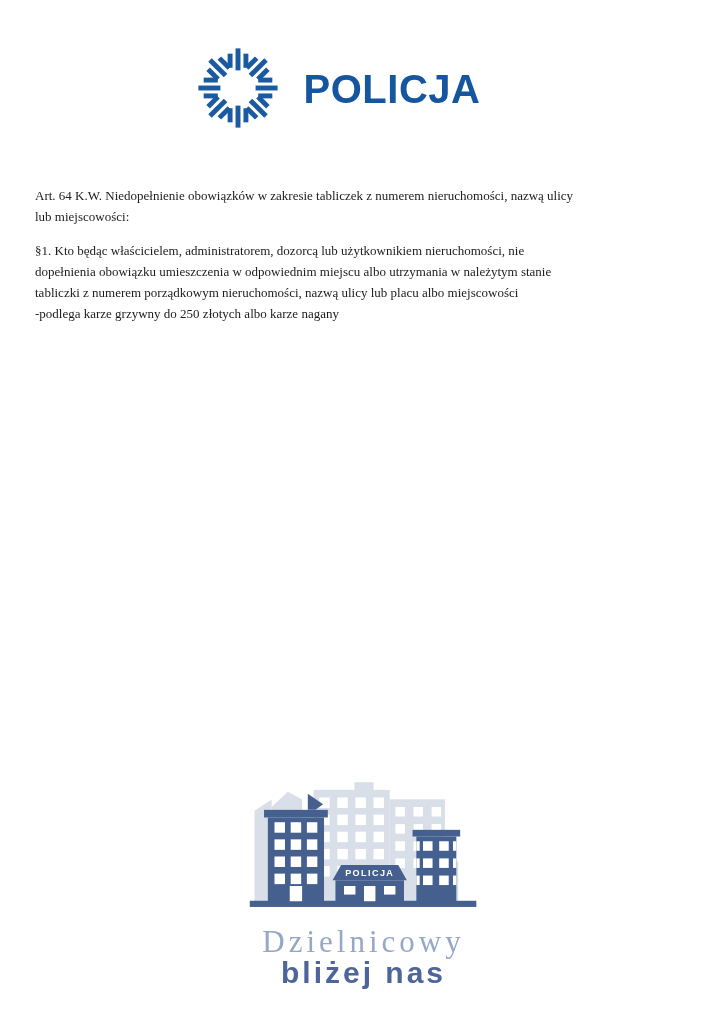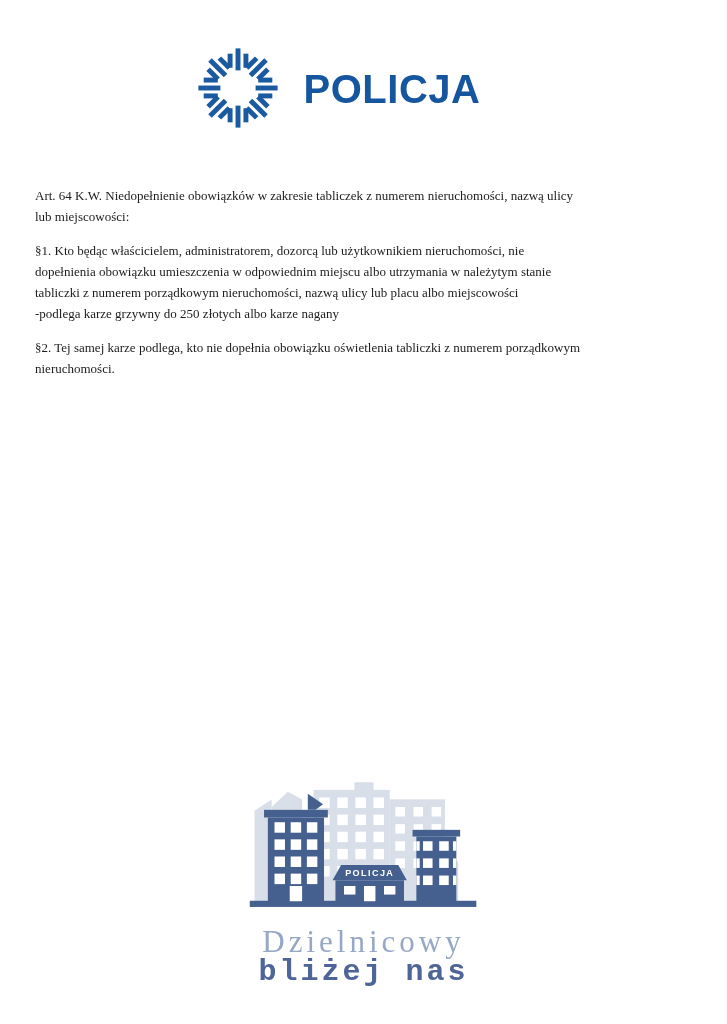--- a/index.html
+++ b/index.html
@@ -61,21 +61,21 @@
     margin-top: 15px;
     font-family: "Liberation Serif", serif;
     font-weight: 400;
     font-size: 31px;
     letter-spacing: 4px;
     color: #96a8c5;
     line-height: 1.05;
   }
   .tagline-2 {
     margin-top: -2px;
-    font-family: Liberation Mono, monospace;
+    font-family: Liberation Sans, sans-serif;
     font-weight: 700;
     font-size: 30px;
     letter-spacing: 3px;
     color: #4d6599;
     line-height: 1.05;
   }
 </style>
 </head>
 <body>
 
@@ -102,22 +102,20 @@
     <div class="wordmark">POLICJA</div>
   </header>
 
   <main class="doc-body">
     <p class="doc-par">Art. 64 K.W. Niedopełnienie obowiązków w zakresie tabliczek z numerem nieruchomości, nazwą ulicy
 lub miejscowości:</p>
     <p class="doc-par">§1. Kto będąc właścicielem, administratorem, dozorcą lub użytkownikiem nieruchomości, nie
 dopełnienia obowiązku umieszczenia w odpowiednim miejscu albo utrzymania w należytym stanie
 tabliczki z numerem porządkowym nieruchomości, nazwą ulicy lub placu albo miejscowości
 -podlega karze grzywny do 250 złotych albo karze nagany</p>
-    <p class="doc-par">§2. Tej samej karze podlega, kto nie dopełnia obowiązku oświetlenia tabliczki z numerem porządkowym
-nieruchomości.</p>
   </main>
 
   <footer class="footer-emblem">
     <svg viewBox="0 0 250 135" width="238" height="129" xmlns="http://www.w3.org/2000/svg">
 
       <g fill="#d9dfe8">
         <polygon points="10,125 10,30 28,18 28,125"></polygon>
         <polygon points="28,125 28,26 45,10 60,18 60,125"></polygon>
         <rect x="115" y="0" width="20" height="12"></rect>
         <rect x="72" y="8" width="80" height="117"></rect>

